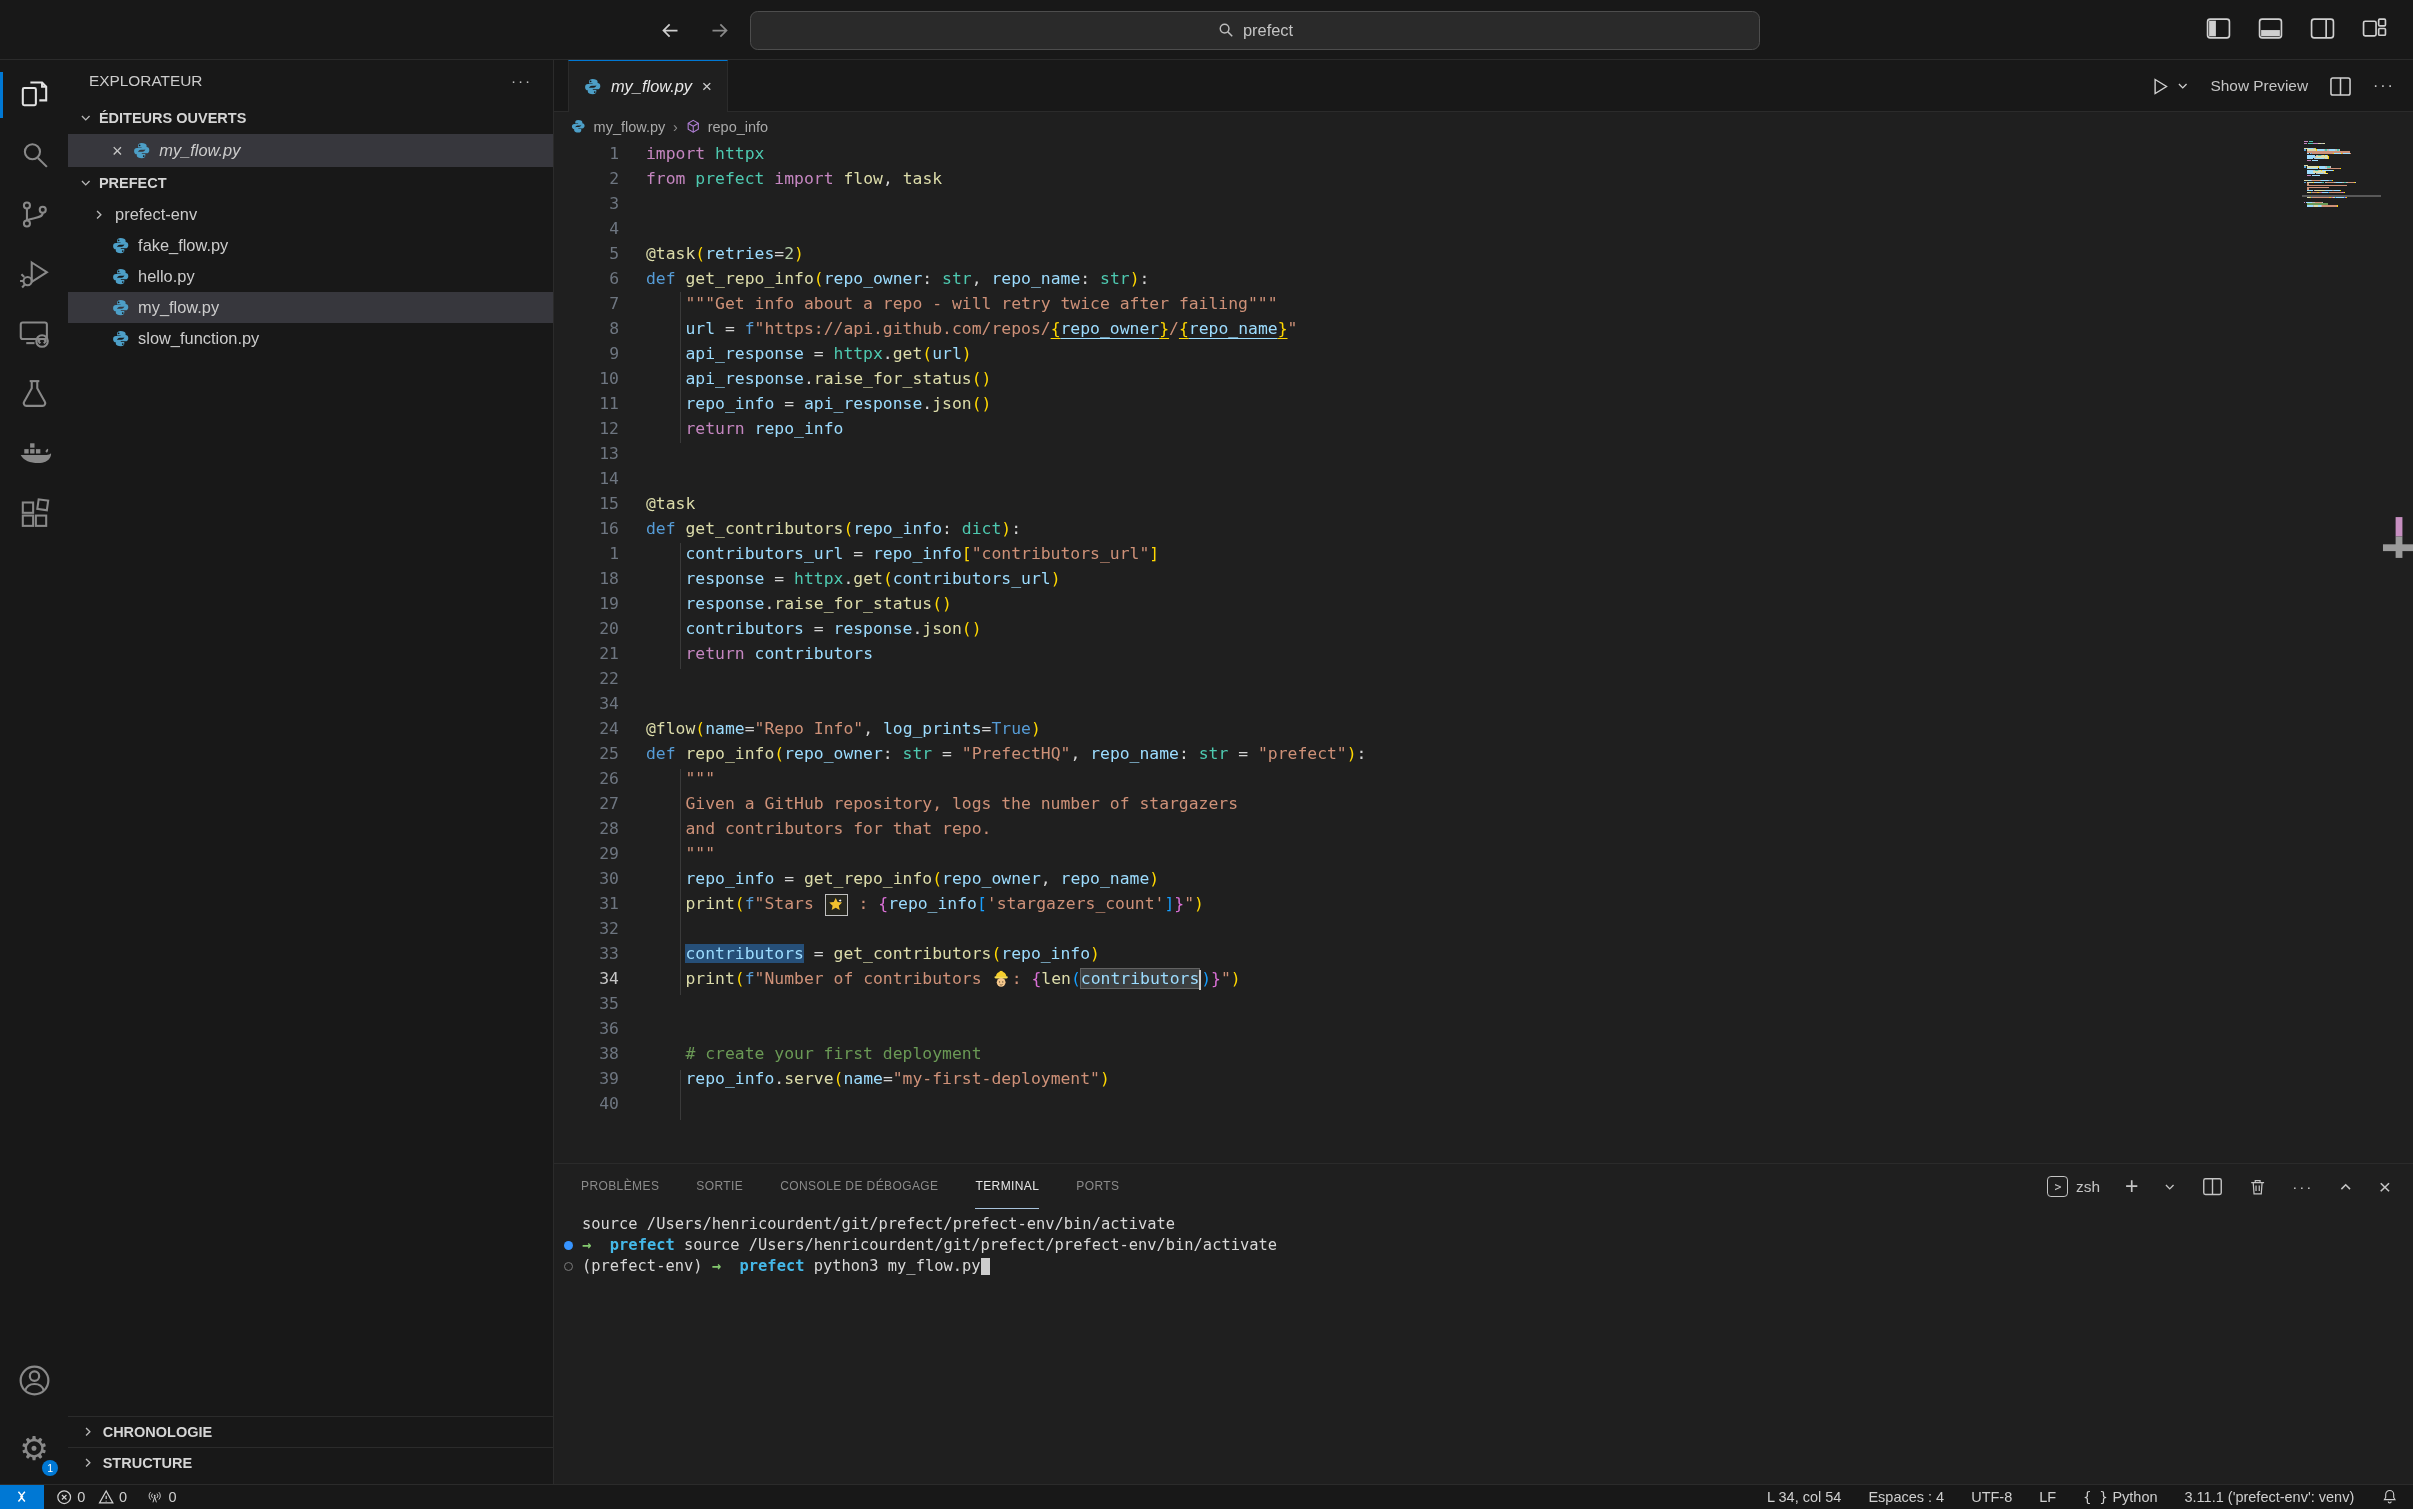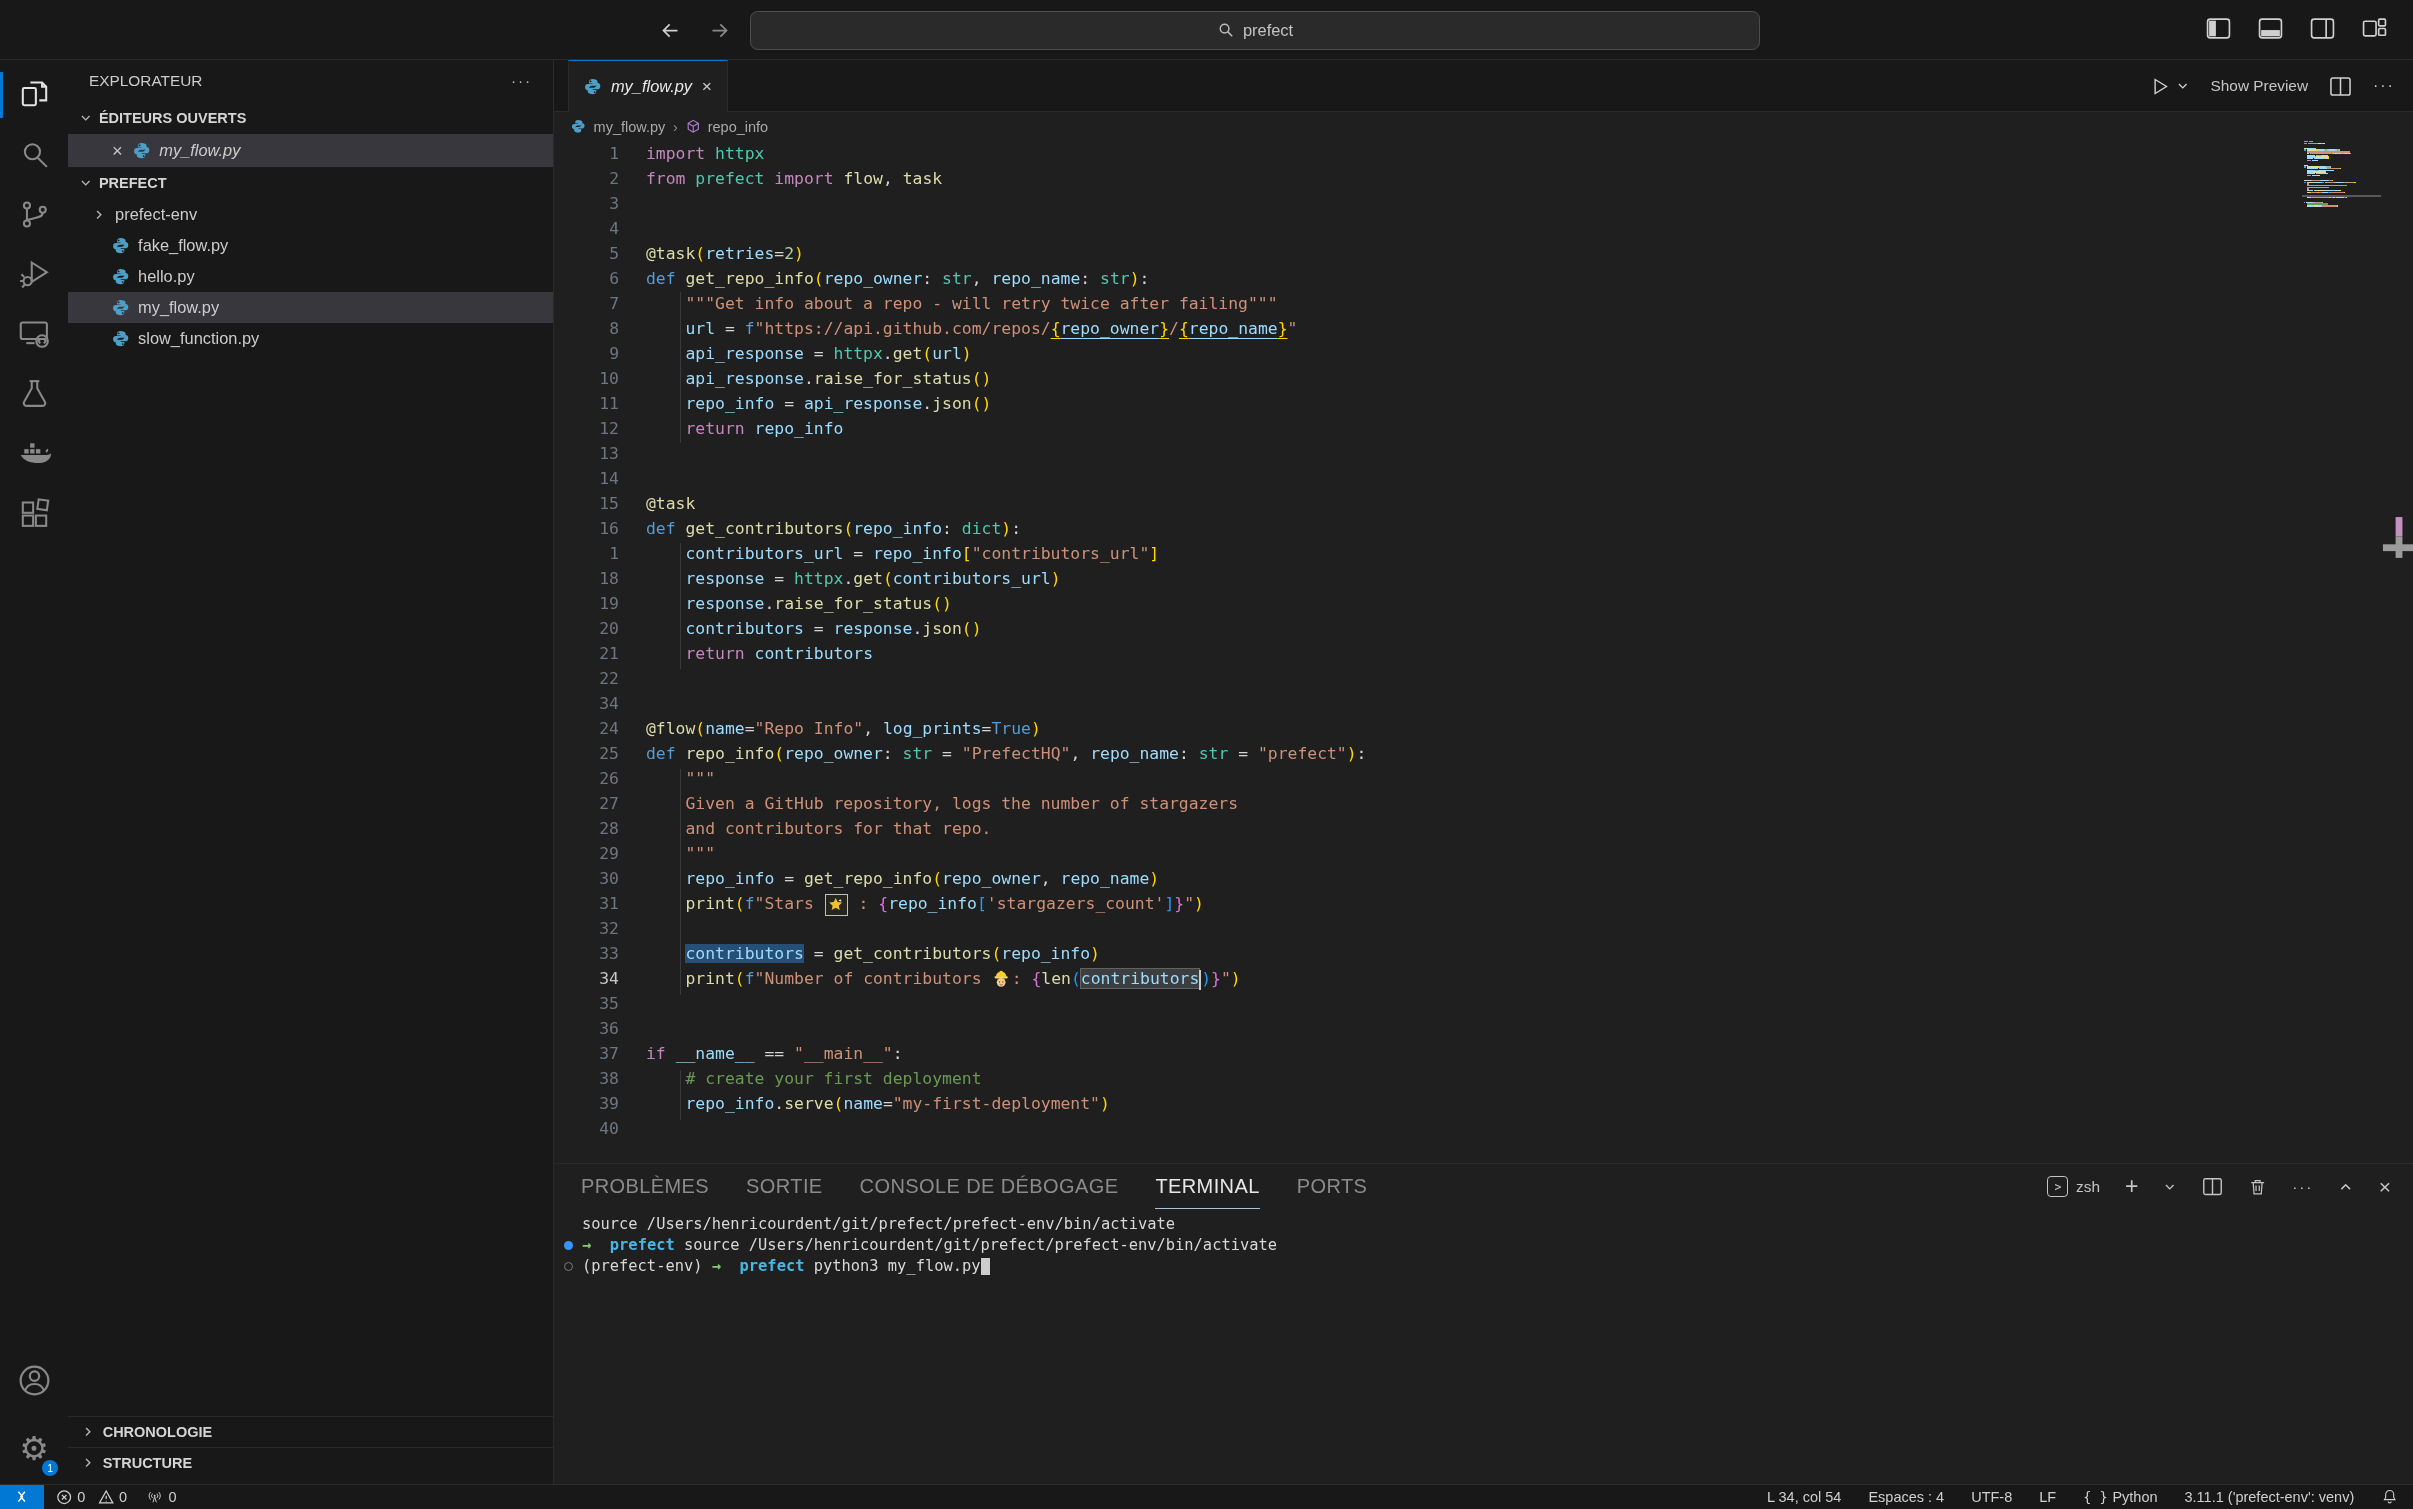--- a/index.html
+++ b/index.html
@@ -63,21 +63,21 @@
   .indent-guide { position:absolute; width:1px; background:#3a3a3a; left:126px; }
   #minimap { position:absolute; left:1750px; top:81px; width:73px; }
   .mm-line { display:flex; height:1.4px; margin-bottom:0.3px; }
   .mm-sel { position:absolute; left:1748px; width:79px; height:2.4px; background:#585858; }
   
   #mouse-cursor { position:absolute; left:1828px; top:457px; width:35px; height:41px; }
 
   
   #panel { position:absolute; left:554px; top:1163px; width:1860px; height:321px; background:#1f1f1f; border-top:1px solid #2b2b2b; }
   #panel-tabs { position:absolute; left:27px; top:0; height:45px; display:flex; gap:37px; align-items:center; }
-  .panel-tab { font-size:20px; letter-spacing:0.4px; color:#8b8b8b; height:45px; display:flex; align-items:center; border-bottom:1.9px solid transparent; }
+  .panel-tab { font-size:12px; letter-spacing:0.4px; color:#8b8b8b; height:45px; display:flex; align-items:center; border-bottom:1.9px solid transparent; }
   .panel-tab.active { color:#e7e7e7; border-bottom:1.9px solid #a8c3dc; }
   #panel-actions { position:absolute; right:23px; top:0; height:45px; display:flex; align-items:center; gap:25px; color:#c5c5c5; font-size:15.4px; }
   .shell-badge { display:flex; align-items:center; gap:7.7px; }
   .shell-icon { width:21px; height:21px; border:1.4px solid #c5c5c5; border-radius:3.9px; font-family:"DejaVu Sans Mono",monospace;
                 font-size:11.6px; display:flex; align-items:center; justify-content:center; }
   #terminal { position:absolute; left:0; top:50px; width:100%; font-family:"DejaVu Sans Mono", monospace; font-size:15.4px; }
   .term-line { height:21px; line-height:21px; white-space:pre; padding-left:28px; position:relative; color:#d8d8d8; }
   .tt-tw{color:#d8d8d8}
   .tt-ar{color:#84c96f;font-weight:bold}
   .tt-tc{color:#45b8e8;font-weight:bold}
@@ -426,21 +426,20 @@
               <path fill="#f7d02c" d="M4 8a5.5 5.5 0 0 1 11 0z"></path>
               <rect x="8" y="2" width="3" height="4" fill="#f7d02c"></rect>
               <rect x="2.5" y="7.5" width="14" height="2.4" rx="1.2" fill="#f9dd4e"></rect>
               <circle cx="9.5" cy="14" r="4.6" fill="#f5c88c"></circle>
               <circle cx="7.8" cy="13.5" r=".7" fill="#5a4632"></circle>
               <circle cx="11.2" cy="13.5" r=".7" fill="#5a4632"></circle>
               <path d="M8 16.2c1 .8 2 .8 3 0" stroke="#5a4632" stroke-width=".8" fill="none"></path>
             </svg></span><span class="tk-st">: </span><span class="tk-b2">{</span><span class="tk-fn">len</span><span class="tk-b3">(</span><span class="tk-hlw">contributors</span><span class="tk-cur"></span><span class="tk-b3">)</span><span class="tk-b2">}</span><span class="tk-st">"</span><span class="tk-b1">)</span></div></div>
       <div class="code-line"><div class="gutter">35</div><div class="line-text"></div></div>
       <div class="code-line"><div class="gutter">36</div><div class="line-text"></div></div>
-      <div class="code-line"><div class="gutter">37</div><div class="line-text"><span class="tk-kw">if</span><span class="tk-pl"> </span><span class="tk-va">__name__</span><span class="tk-pl"> == </span><span class="tk-st">"__main__"</span><span class="tk-pl">:</span></div></div>
       <div class="code-line"><div class="gutter">38</div><div class="line-text"><span class="tk-cm">    # create your first deployment</span></div></div>
       <div class="code-line"><div class="gutter">39</div><div class="line-text"><span class="tk-pl">    </span><span class="tk-va">repo_info</span><span class="tk-pl">.</span><span class="tk-fn">serve</span><span class="tk-b1">(</span><span class="tk-va">name</span><span class="tk-pl">=</span><span class="tk-st">"my-first-deployment"</span><span class="tk-b1">)</span></div></div>
       <div class="code-line"><div class="gutter">40</div><div class="line-text"></div></div>
     </div>
   <div id="minimap">
       <div class="mm-line">
         <div style="margin-left: 0px; width: 4.3px; background: rgb(197, 134, 192);"></div>
         <div style="margin-left: 0.7px; width: 0px; background: rgb(189, 189, 189);"></div>
         <div style="margin-left: 0px; width: 3.6px; background: rgb(78, 201, 176);"></div>
       </div>

